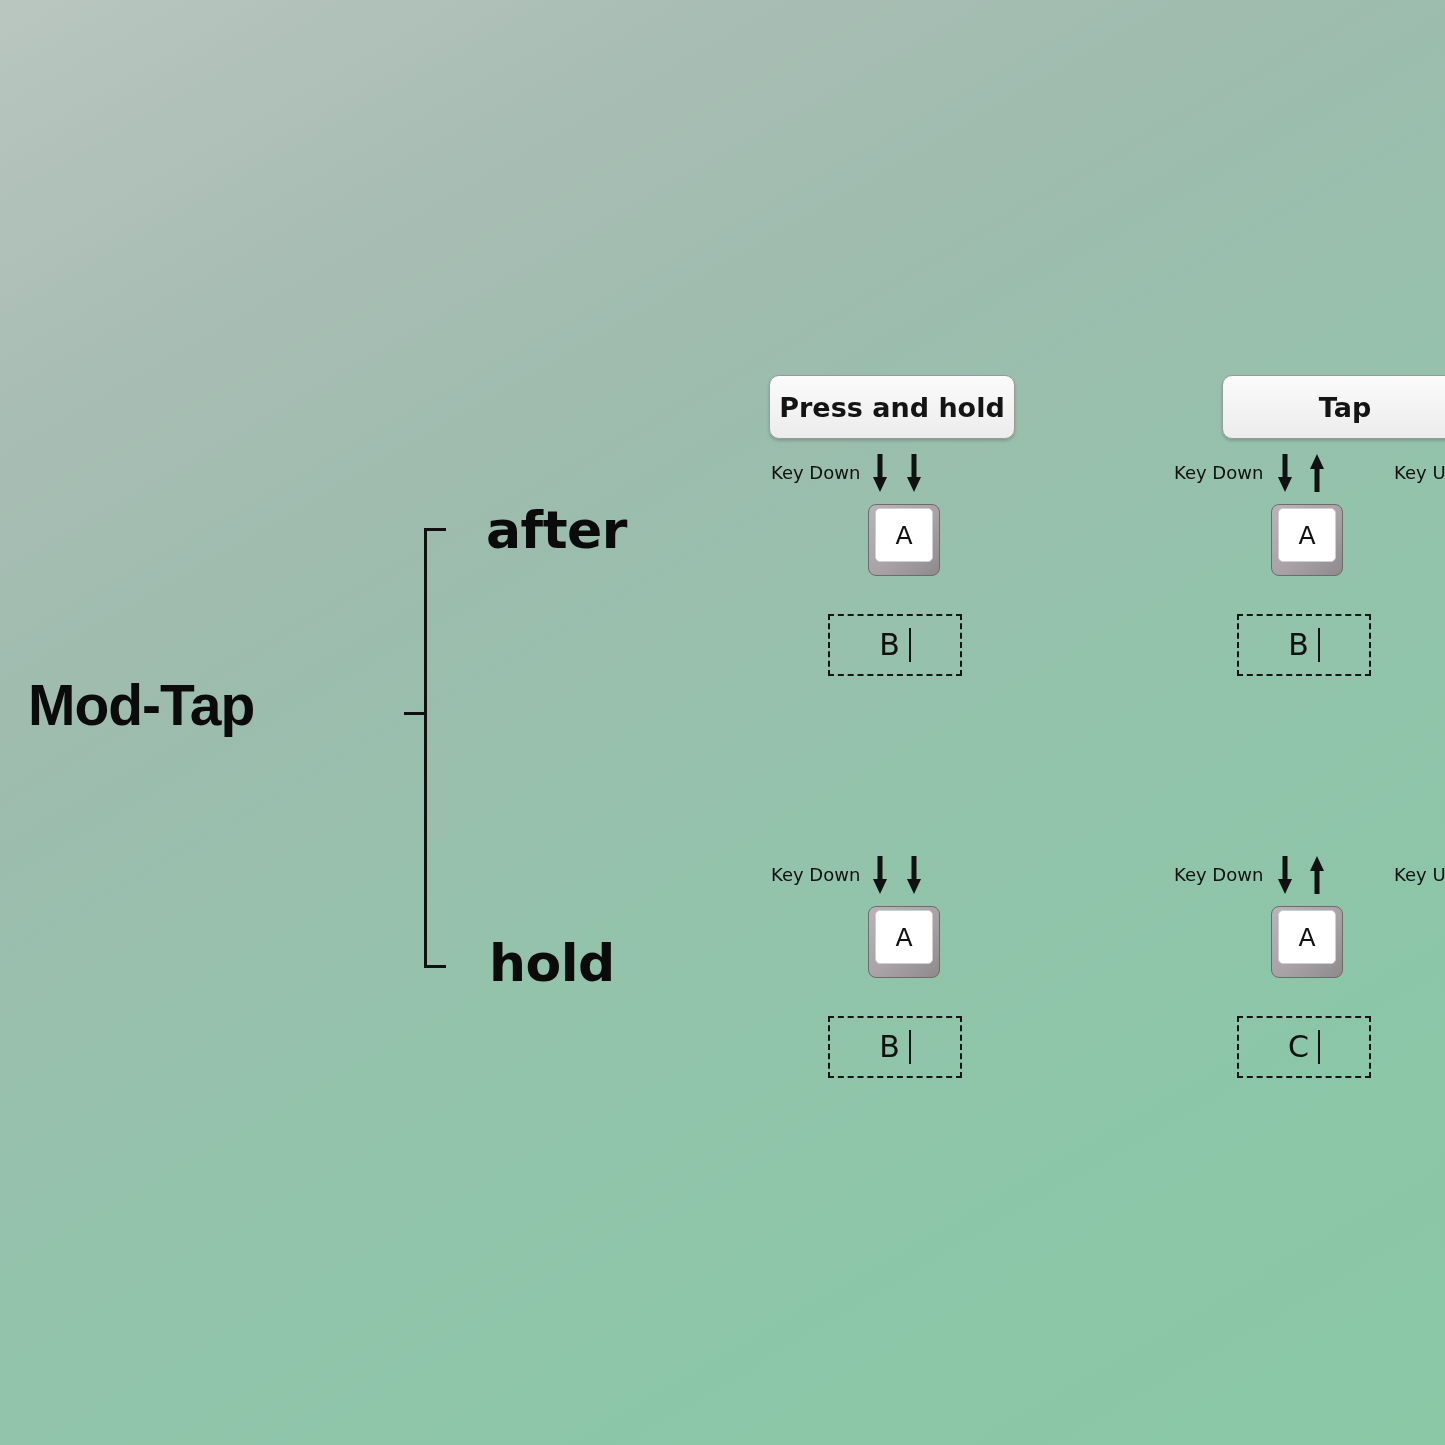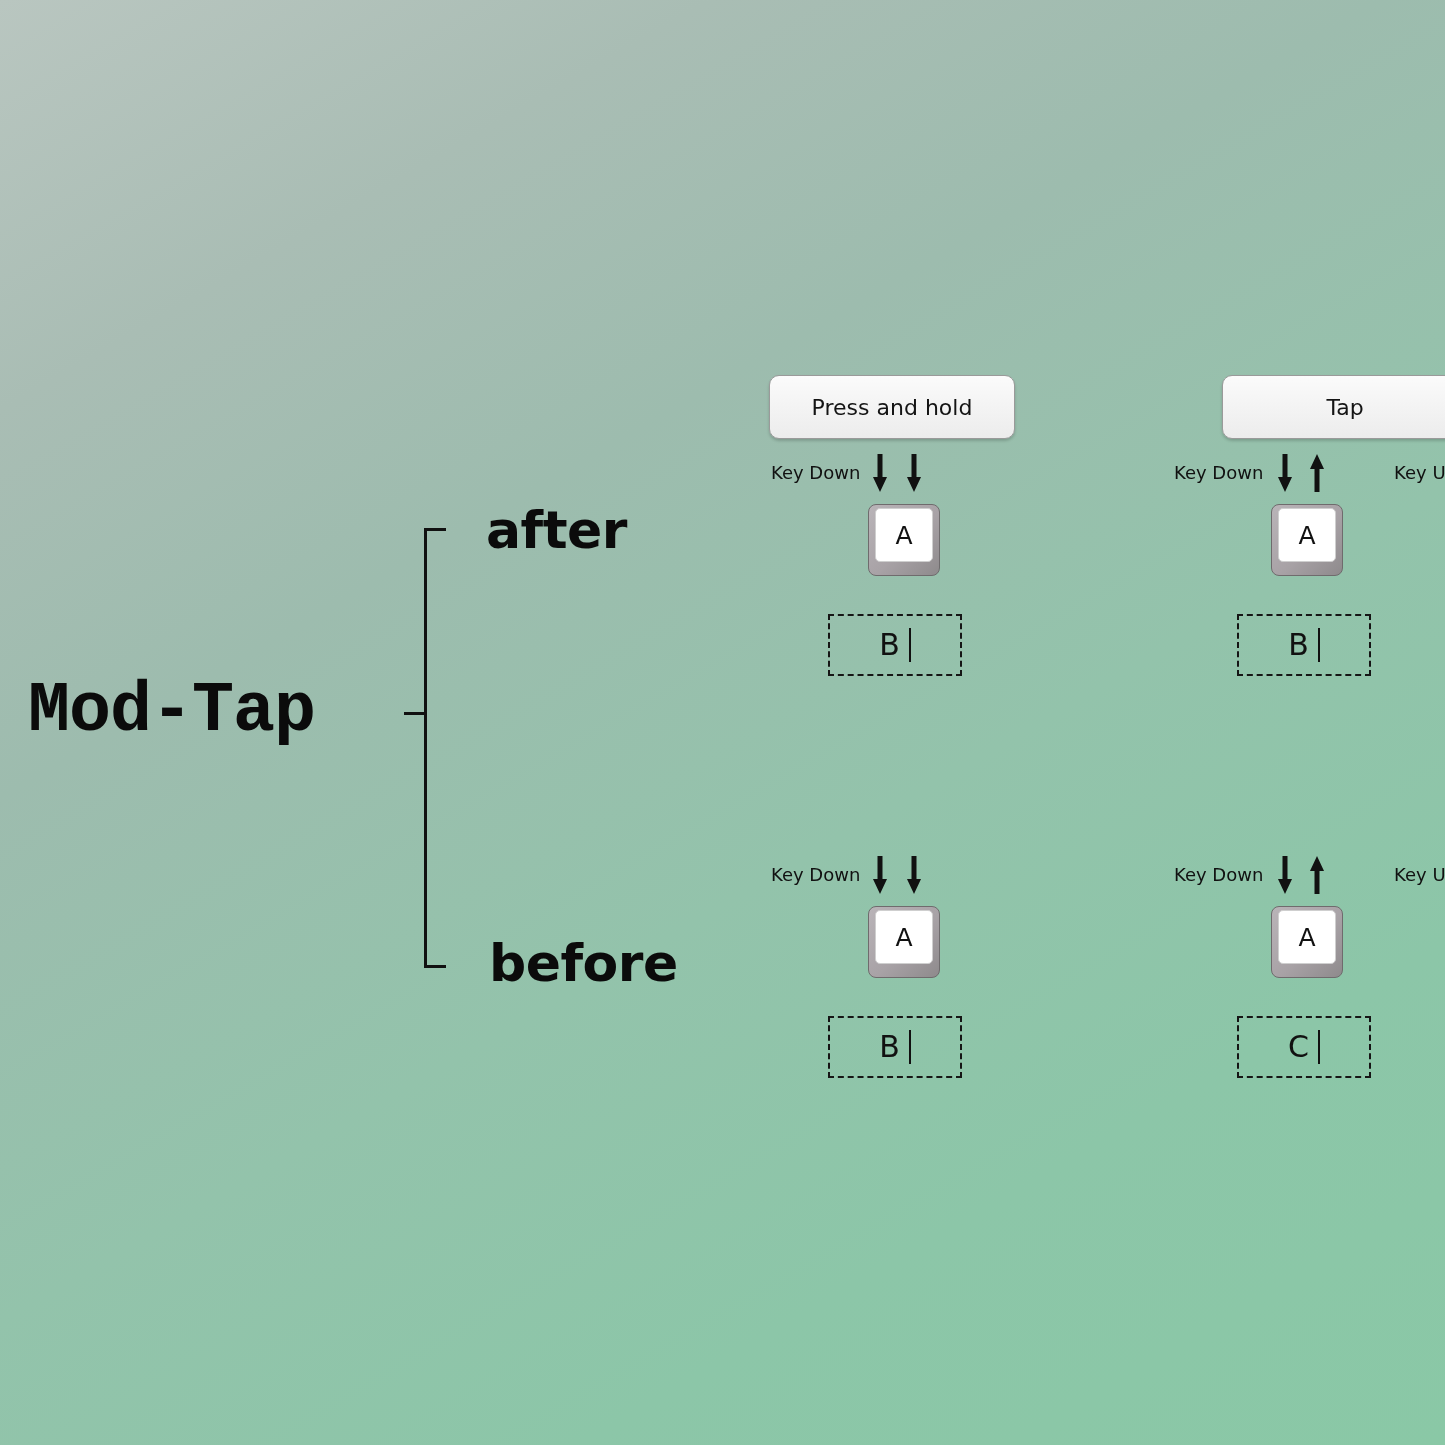--- a/index.html
+++ b/index.html
@@ -17,25 +17,25 @@
     width: 1445px;
     height: 1445px;
     background: linear-gradient(150deg, #b9c6c0 0%, #a9bdb4 18%, #9dbcae 35%, #93c3ab 58%, #8cc6a8 78%, #8ac8a6 100%);
     overflow: hidden;
   }
   
   .main-title {
     position: absolute;
     left: 28px;
     top: 672px;
-    font-size: 70px;
+    font-size: 57px;
     font-weight: bold;
     letter-spacing: -1px;
     color: #0b0b0b;
-    font-family: Liberation Mono, monospace;
+    font-family: Liberation Sans, sans-serif;
     white-space: nowrap;
   }
   .bracket {
     position: absolute;
     left: 424px;
     top: 528px;
     width: 22px;
     height: 440px;
     border-left: 3px solid #111;
     border-top: 3px solid #111;
@@ -66,23 +66,24 @@
   .col-header {
     position: absolute;
     height: 62px;
     border: 1px solid #9a9a9a;
     border-radius: 10px;
     background: linear-gradient(180deg, #fbfbfb 0%, #ececec 100%);
     box-shadow: 0 2px 3px rgba(0,0,0,0.18);
     display: flex;
     align-items: center;
     justify-content: center;
-    font-size: 22px;
+    font-size: 27px;
     color: #141414;
     font-family: "DejaVu Sans", sans-serif;
+    font-weight: bold;
   }
   #header-hold { left: 769px; top: 375px; width: 244px; }
   #header-tap  { left: 1178px; top: 375px; width: 244px; margin-left: 44px; }
 
   
   .cell {
     position: absolute;
     width: 300px;
     height: 250px;
   }
@@ -182,21 +183,21 @@
 </head>
 <body>
 
 <div id="canvas">
 
   <div class="main-title">Mod-Tap</div>
   <div class="bracket-stem"></div>
   <div class="bracket"></div>
 
   <div class="branch-label" id="label-before">after</div>
-  <div class="branch-label" id="label-after">before</div>
+  <div class="branch-label" id="label-after">hold</div>
 
   <div class="col-header" id="header-hold">Press and hold</div>
   <div class="col-header" id="header-tap">Tap</div>
 
   <div class="cell" id="cell-hold-before">
     <div class="evt-row">
       <div class="evt-text evt-down-label">Key Down</div>
       <div class="arrow" style="left:110px;">
         <svg width="20" height="42" viewBox="0 0 20 42">
             <path d="M10 2 L10 28" stroke="#111" stroke-width="5" fill="none"></path>

